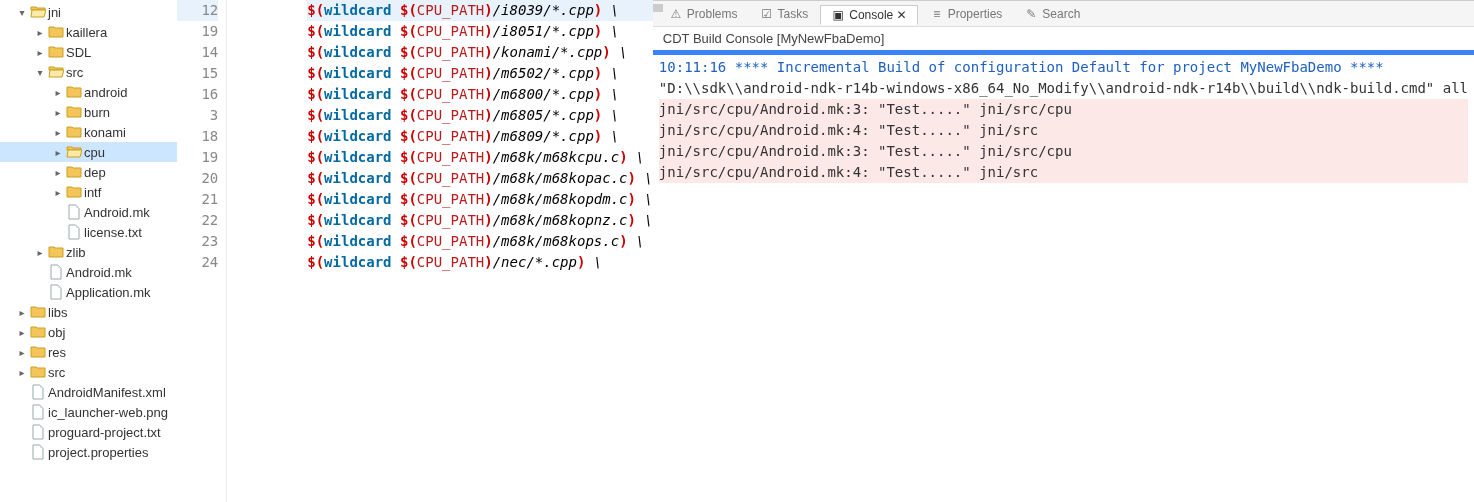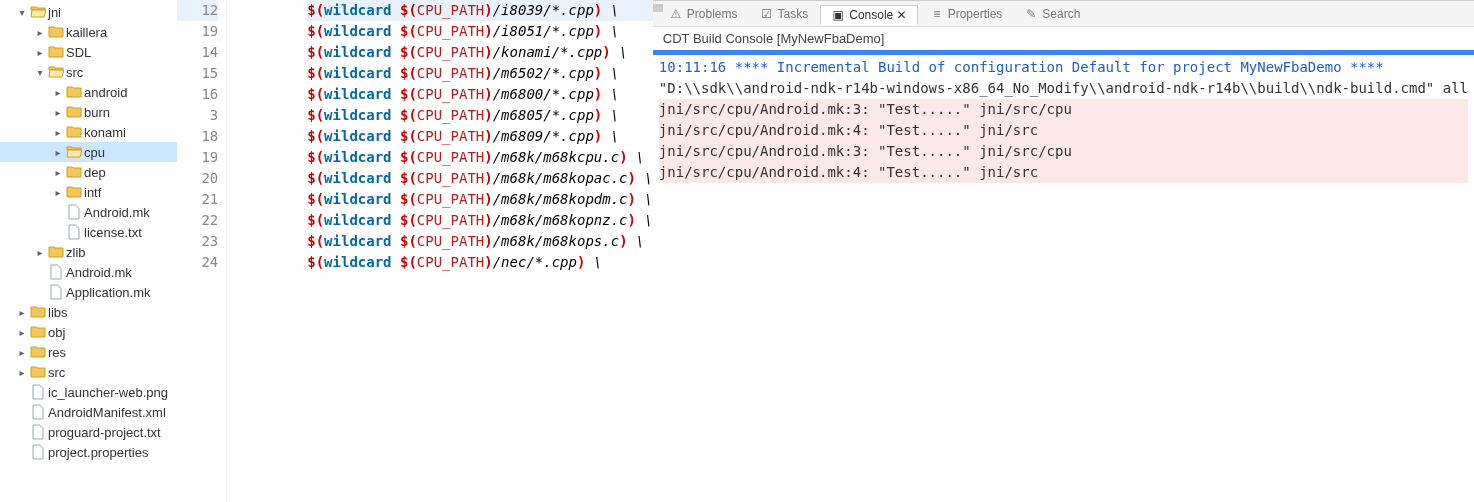--- a/index.html
+++ b/index.html
@@ -238,32 +238,32 @@
     </div>
     <div class="tree-node">
       <span class="ind" style="width: 14px;"></span>
       <span class="exp"></span>
       <span class="icn">
         <svg width="16" height="16" viewBox="0 0 16 16">
           <path fill="#fff" stroke="#9aa" d="M3 1h7l3 3v11H3z"></path>
           <path fill="#dde" d="M10 1v3h3z"></path>
         </svg>
       </span>
+      <span class="tree-label">AndroidManifest.xml</span>
+    </div>
+    <div class="tree-node">
+      <span class="ind" style="width: 14px;"></span>
+      <span class="exp"></span>
+      <span class="icn">
+        <svg width="16" height="16" viewBox="0 0 16 16">
+          <path fill="#fff" stroke="#9aa" d="M3 1h7l3 3v11H3z"></path>
+          <path fill="#dde" d="M10 1v3h3z"></path>
+        </svg>
+      </span>
       <span class="tree-label">ic_launcher-web.png</span>
-    </div>
-    <div class="tree-node">
-      <span class="ind" style="width: 14px;"></span>
-      <span class="exp"></span>
-      <span class="icn">
-        <svg width="16" height="16" viewBox="0 0 16 16">
-          <path fill="#fff" stroke="#9aa" d="M3 1h7l3 3v11H3z"></path>
-          <path fill="#dde" d="M10 1v3h3z"></path>
-        </svg>
-      </span>
-      <span class="tree-label">AndroidManifest.xml</span>
     </div>
     <div class="tree-node">
       <span class="ind" style="width: 14px;"></span>
       <span class="exp"></span>
       <span class="icn">
         <svg width="16" height="16" viewBox="0 0 16 16">
           <path fill="#fff" stroke="#9aa" d="M3 1h7l3 3v11H3z"></path>
           <path fill="#dde" d="M10 1v3h3z"></path>
         </svg>
       </span>

